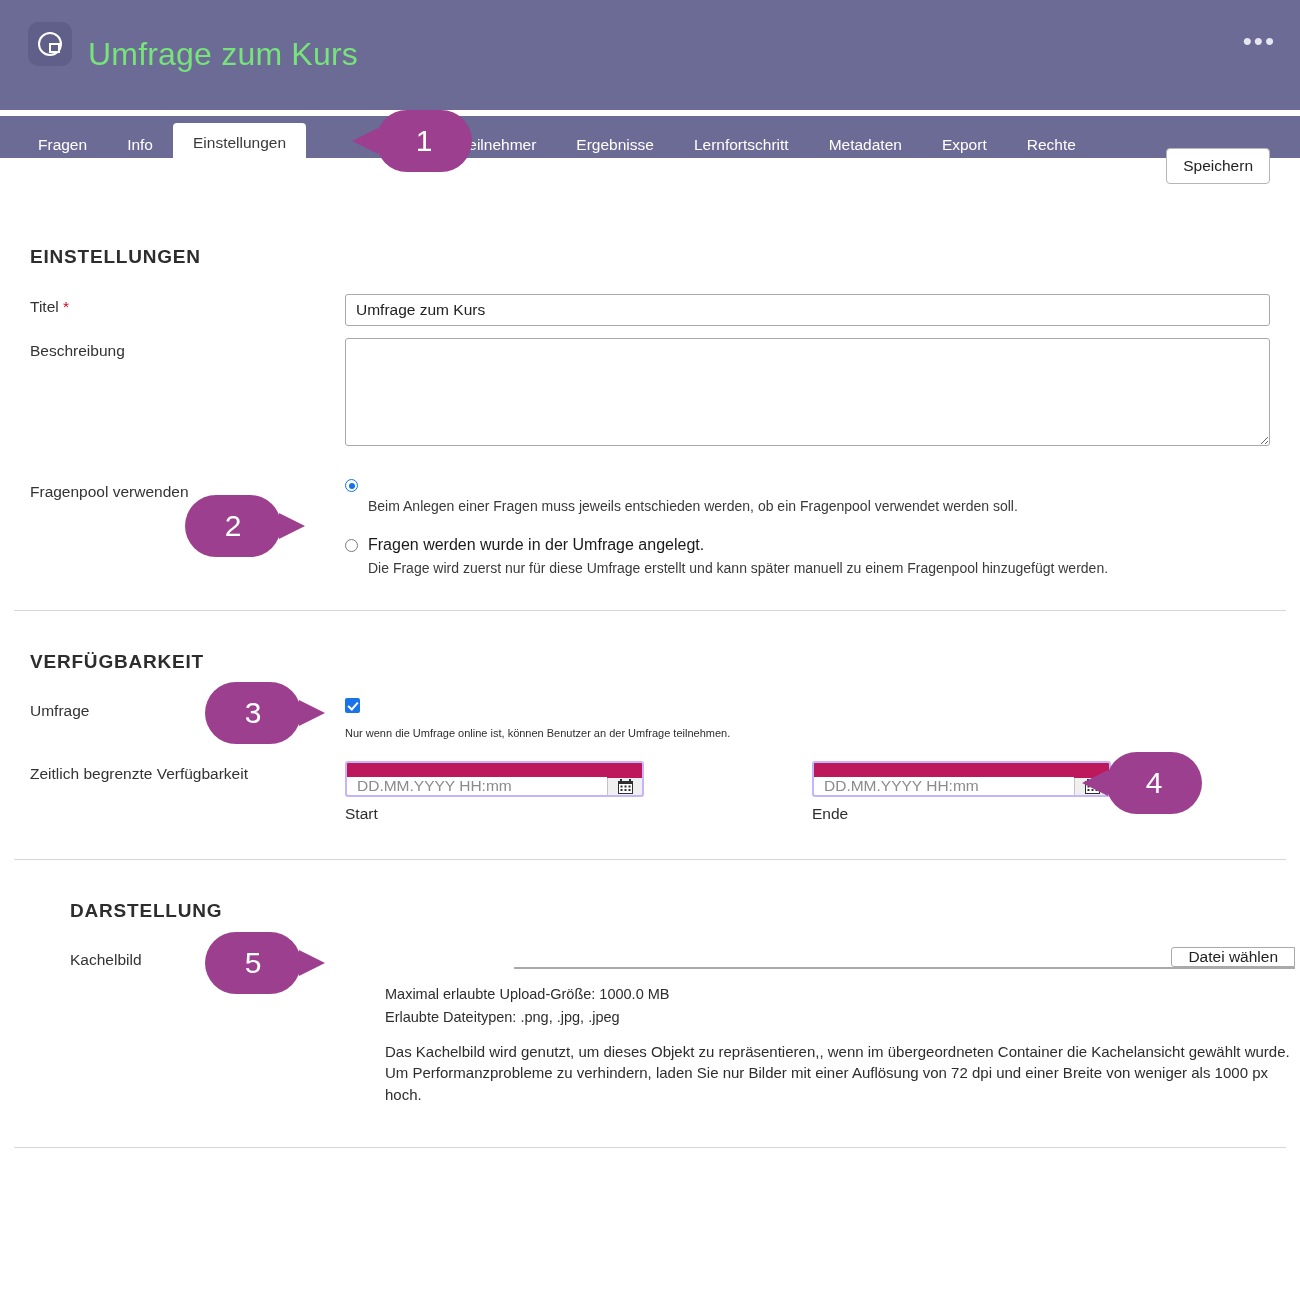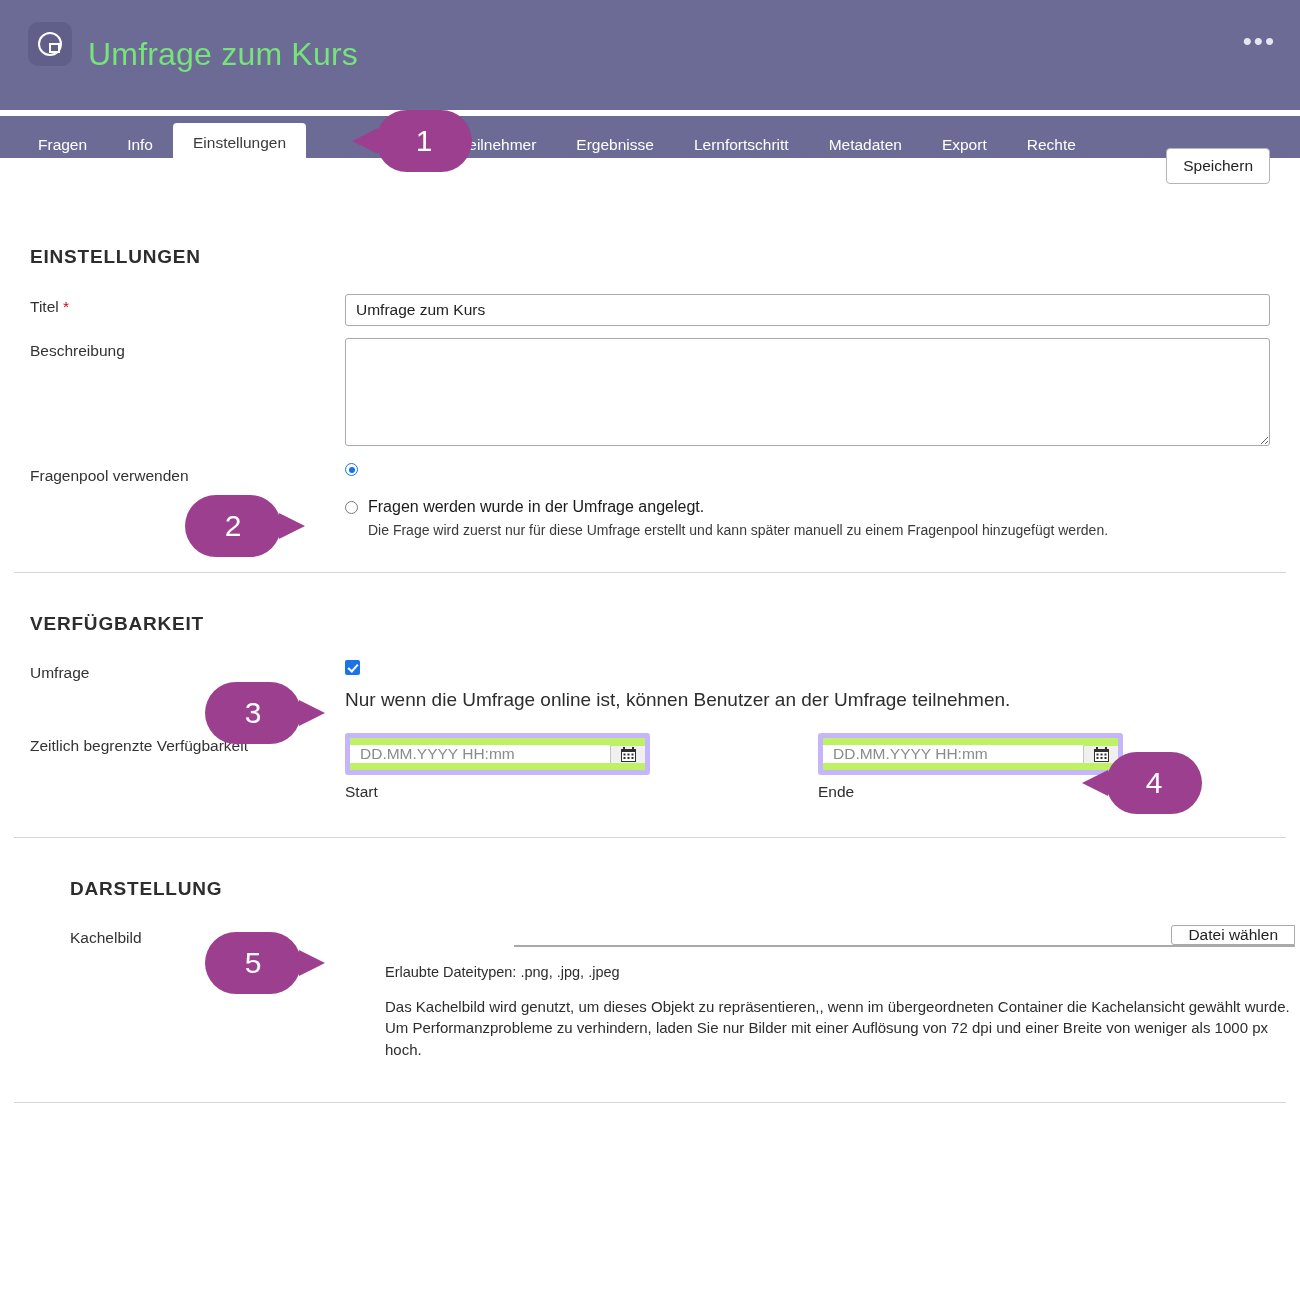--- a/index.html
+++ b/index.html
@@ -211,29 +211,29 @@
   .checkbox::after {
     content: "";
     position: absolute;
     left: 4.5px; top: 1.5px;
     width: 4px; height: 8px;
     border: solid #fff;
     border-width: 0 2px 2px 0;
     transform: rotate(42deg);
   }
 
-  .note { font-size: 19px; color: #2d2d2d; }
+  .note { font-size: 11px; color: #2d2d2d; }
 
   .date-wrap {
     display: inline-flex;
-    align-items: center;
-    border: 5px solid #c4b5fd;
+    align-items: flex-end;
+    border: 2px solid #c4b5fd;
     border-radius: 3px;
     height: 32px;
-    background: #bef264;
+    background: #be185d;
     overflow: hidden;
   }
   .date-wrap input {
     border: none;
     outline: none;
     width: 240px;
     padding: 0 10px;
     font-family: "Liberation Sans", sans-serif;
     font-size: 15.5px;
     color: #222;
@@ -375,26 +375,27 @@
       </div>
     </div>
 
     <div class="row" style="margin-top:12px;">
       <div class="label">Beschreibung</div>
       <div class="field">
         <textarea class="text-area" style=""></textarea>
       </div>
     </div>
 
-    <div class="row" style="margin-top:14px;">
+    <div class="row" style="margin-top:30px;">
       <div class="label">Fragenpool verwenden</div>
       <div class="field">
         <div class="radio-line">
           <span class="radio checked"></span>
         </div>
+        <div class="help">Beim Anlegen einer Fragen muss jeweils entschieden werden, ob ein Fragenpool verwendet werden soll.</div>
 
         <div class="radio-line" style="margin-top:22px;">
           <span class="radio"></span>
           <span class="radio-label">Fragen werden wurde in der Umfrage angelegt.</span>
         </div>
         <div class="help">Die Frage wird zuerst nur für diese Umfrage erstellt und kann später manuell zu einem Fragenpool hinzugefügt werden.</div>
       </div>
     </div>
   </div>
 
@@ -463,20 +464,21 @@
   <div class="section" style="padding-top:40px;margin-left:40px;">
     <div class="section-title">DARSTELLUNG</div>
 
     <div class="row" style="margin-top:25px;">
       <div class="label">Kachelbild</div>
       <div class="field">
         <div class="file-row">
           <button class="file-btn">Datei wählen</button>
           <div class="file-box"></div>
         </div>
+        <div class="file-note">Maximal erlaubte Upload-Größe: 1000.0 MB</div>
         <div class="file-note">Erlaubte Dateitypen: .png, .jpg, .jpeg</div>
         <div class="file-desc">Das Kachelbild wird genutzt, um dieses Objekt zu repräsentieren,, wenn im übergeordneten Container die Kachelansicht gewählt wurde. Um Performanzprobleme zu verhindern, laden Sie nur Bilder mit einer Auflösung von 72 dpi und einer Breite von weniger als 1000 px hoch.</div>
       </div>
     </div>
   </div>
 
   <hr class="hr" style="margin-top:42px;">
 </div>
 
 <div class="marker left" style="left:376px; top:110px;">

